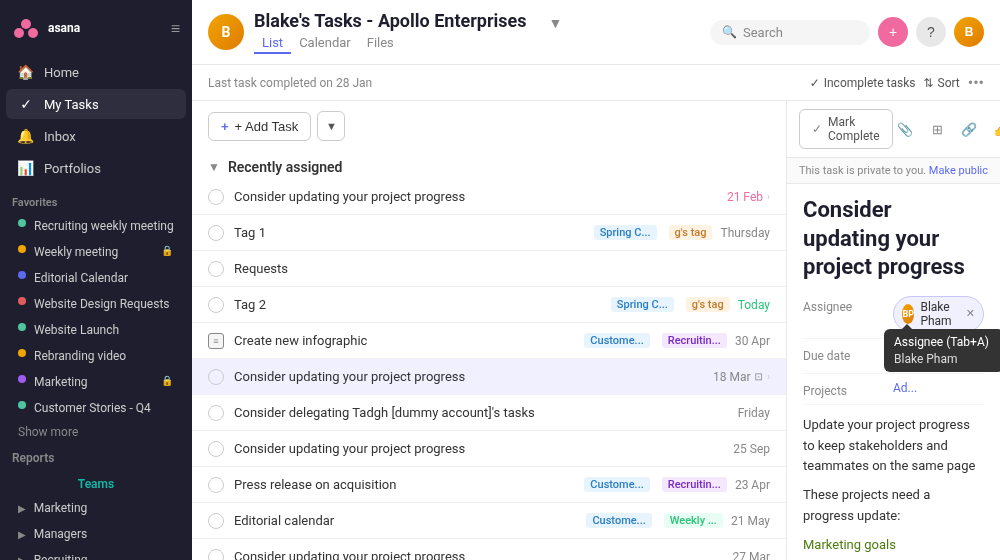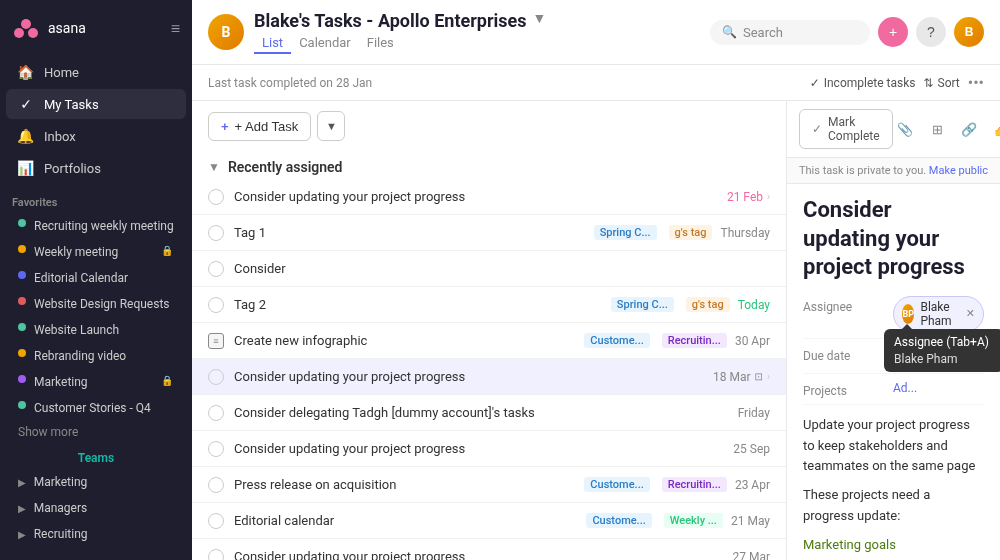--- a/index.html
+++ b/index.html
@@ -8,21 +8,21 @@
     .app-container { display: flex; width: 1000px; height: 560px; overflow: hidden; }
 
     
     .sidebar { width: 192px; background: #1e1e2e; color: #ccc; display: flex; flex-direction: column; flex-shrink: 0; overflow-y: auto; overflow-x: hidden; }
     .sidebar::-webkit-scrollbar { width: 4px; }
     .sidebar::-webkit-scrollbar-thumb { background: #444; border-radius: 2px; }
 
     .sidebar-logo { display: flex; align-items: center; justify-content: space-between; padding: 14px 12px; }
     .sidebar-logo-mark { display: flex; align-items: center; gap: 8px; }
     .asana-logo { width: 28px; height: 28px; }
-    .sidebar-logo-text { color: #fff; font-size: 14px; font-weight: 400; }
+    .sidebar-logo-text { color: #fff; font-size: 12px; font-weight: 700; }
     .sidebar-collapse-btn { color: #999; cursor: pointer; font-size: 16px; display: flex; gap: 2px; }
 
     .sidebar-nav-item { display: flex; align-items: center; gap: 10px; padding: 7px 12px; cursor: pointer; border-radius: 6px; margin: 1px 6px; color: #ccc; font-size: 13px; }
     .sidebar-nav-item.active { background: #2e2e3e; color: #fff; }
     .sidebar-nav-item .nav-icon { width: 16px; height: 16px; display: flex; align-items: center; justify-content: center; font-size: 14px; flex-shrink: 0; }
 
     .sidebar-section-title { padding: 12px 12px 4px; font-size: 11px; color: #888; font-weight: 600; text-transform: none; letter-spacing: 0; }
 
     .favorite-item { display: flex; align-items: flex-start; gap: 8px; padding: 5px 12px; cursor: pointer; border-radius: 6px; margin: 1px 6px; color: #ccc; font-size: 12px; }
     .fav-dot { width: 8px; height: 8px; border-radius: 50%; flex-shrink: 0; }
@@ -38,21 +38,21 @@
     .team-chevron { font-size: 10px; color: #888; }
 
     
     .main-content { flex: 1; background: #fff; display: flex; flex-direction: column; overflow: hidden; }
 
     
     .header { display: flex; align-items: center; justify-content: space-between; padding: 10px 16px; border-bottom: 1px solid #e8e8e8; background: #fff; }
     .header-left { display: flex; align-items: center; gap: 10px; }
     .header-avatar { width: 36px; height: 36px; border-radius: 50%; background: linear-gradient(135deg, #f0a500, #e07b00); display: flex; align-items: center; justify-content: center; color: #fff; font-weight: 700; font-size: 14px; }
     .header-title-block { display: flex; flex-direction: column; }
-    .header-title { display: flex; align-items: flex-start; gap: 6px; font-size: 18px; font-weight: 700; color: #1e1e2e; }
+    .header-title { display: flex; align-items: flex-end; gap: 22px; font-size: 18px; font-weight: 700; color: #1e1e2e; }
     .header-title-chevron { color: #888; font-size: 14px; }
     .header-tabs { display: flex; gap: 0; margin-top: 2px; }
     .header-tab { padding: 2px 8px; font-size: 13px; color: #888; cursor: pointer; border-bottom: 2px solid transparent; }
     .header-tab.active { color: #5b6af0; border-bottom: 2px solid #5b6af0; }
 
     .header-right { display: flex; align-items: center; gap: 8px; }
     .search-bar { display: flex; align-items: center; background: #f5f5f5; border-radius: 20px; padding: 5px 12px; gap: 6px; width: 160px; cursor: pointer; }
     .search-icon { color: #888; font-size: 12px; }
     .search-text { font-size: 13px; color: #888; }
     .header-btn { width: 30px; height: 30px; border-radius: 50%; display: flex; align-items: center; justify-content: center; cursor: pointer; border: none; font-size: 14px; }
@@ -208,20 +208,21 @@
       <span class="fav-label">Marketing</span>
       <span class="fav-lock">🔒</span>
     </div>
     <div class="favorite-item">
       <span class="fav-dot" style="background:#4ec4a0"></span>
       <span class="fav-label">Customer Stories - Q4</span>
     </div>
 
     <div class="show-more">Show more</div>
 
+    <div class="sidebar-section-reports">Reports</div>
 
     <div class="sidebar-section-teams">Teams</div>
 
     <div class="team-item">
       <span class="team-chevron">▶</span>
       <span>Marketing</span>
     </div>
     <div class="team-item">
       <span class="team-chevron">▶</span>
       <span>Managers</span>
@@ -306,21 +307,21 @@
           <span class="task-name">Tag 1</span>
           <div class="task-tags">
             <span class="task-tag tag-spring">Spring C...</span>
             <span class="task-tag tag-gs">g's tag</span>
           </div>
           <span class="task-date">Thursday</span>
         </div>
 
         <div class="task-row">
           <div class="task-check"></div>
-          <span class="task-name">Consider</span>
+          <span class="task-name">Requests</span>
         </div>
 
         <div class="task-row">
           <div class="task-check"></div>
           <span class="task-name">Tag 2</span>
           <div class="task-tags">
             <span class="task-tag tag-spring">Spring C...</span>
             <span class="task-tag tag-gs">g's tag</span>
           </div>
           <span class="task-date green">Today</span>

